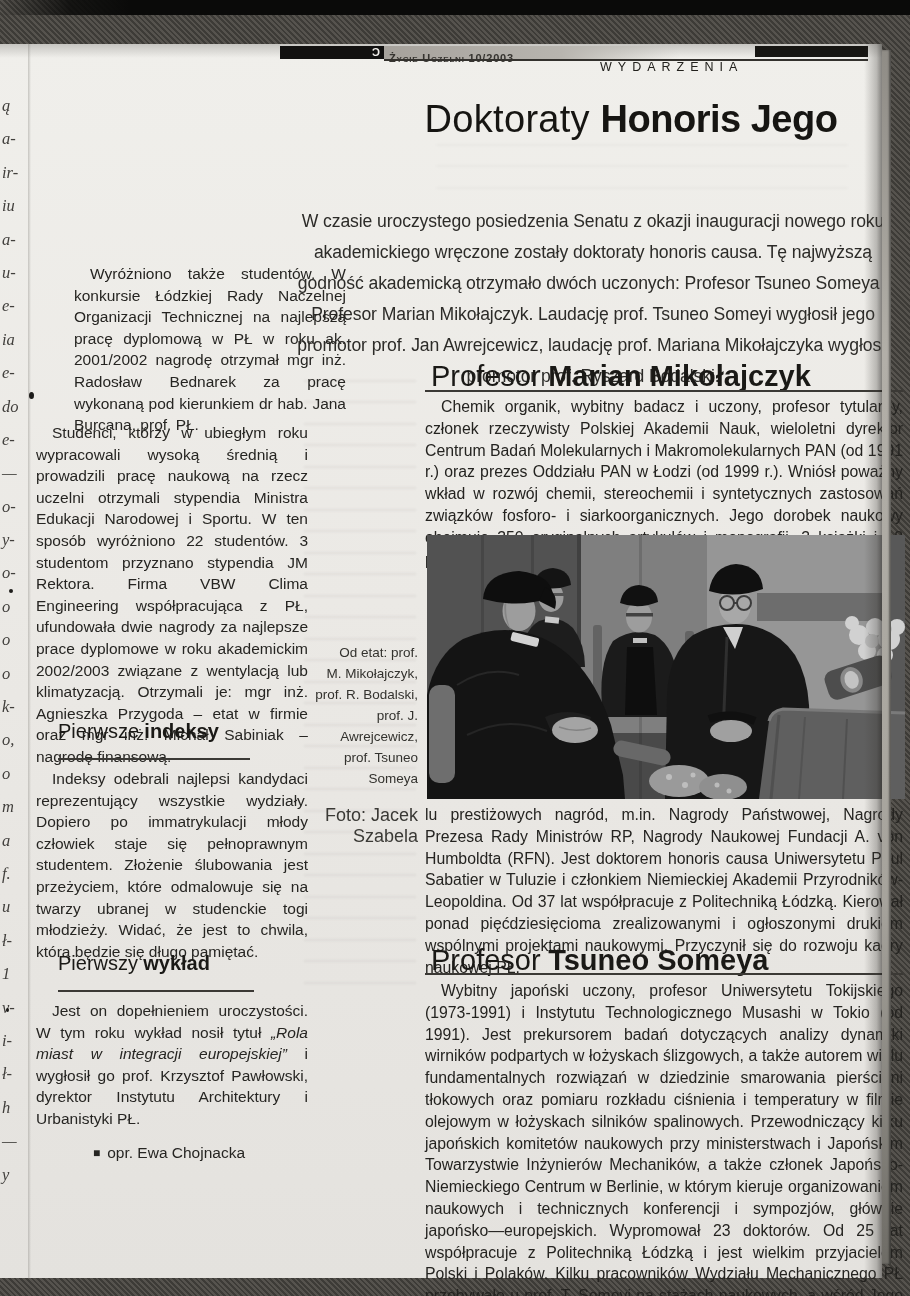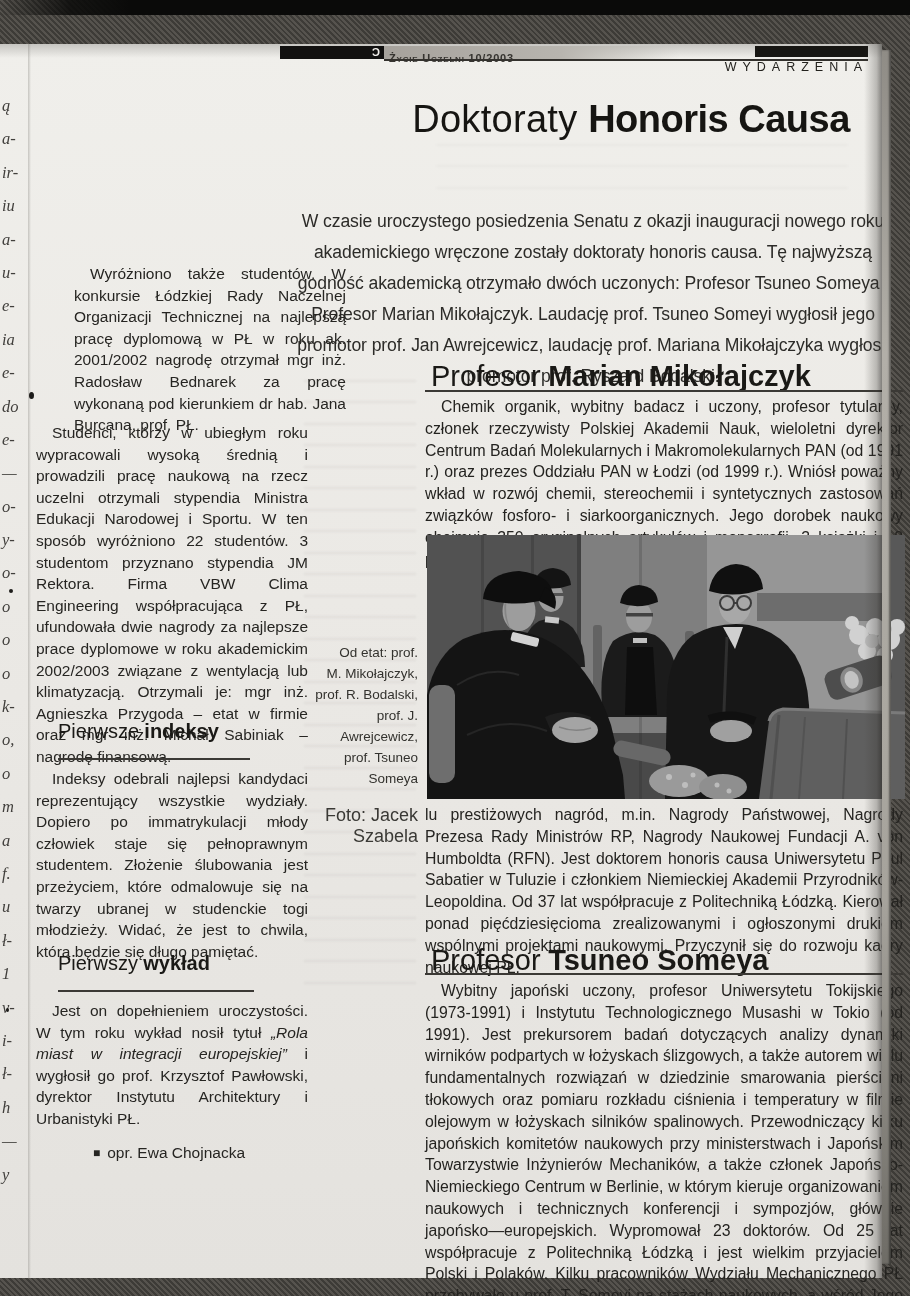--- a/index.html
+++ b/index.html
@@ -34,21 +34,21 @@
 
   
   .mast-black{position:absolute;left:280px;top:2px;width:104px;height:13px;background:#121110;}
   .mast-glyph{position:absolute;right:4px;top:0;color:#f2f0ec;font-size:11px;font-weight:700;line-height:13px;}
   .mast-bar{position:absolute;left:384px;top:2px;width:296px;height:13px;
     background:linear-gradient(90deg,#a6a29c,#b8b5af 60%,rgba(184,181,175,0));}
   .mast-title{font-variant:small-caps;font-weight:700;font-size:11px;line-height:13px;
     letter-spacing:.8px;color:#363430;padding-left:5px;display:block;margin-top:6px;}
   .mast-rule{position:absolute;left:384px;top:15px;width:484px;height:2px;background:#33312d;}
   .wyd-bar{position:absolute;left:755px;top:2px;width:113px;height:11px;background:#171613;}
-  .wyd-text{position:absolute;left:600px;top:16px;width:268px;text-align:right;
+  .wyd-text{position:absolute;left:600px;top:16px;width:268px;text-align:left;
     font-size:12.5px;letter-spacing:6px;color:#22211d;font-weight:400;}
 
   
   .title{position:absolute;left:392px;top:54px;width:478px;margin:0;text-align:center;
     font-size:38px;color:#161512;font-weight:400;letter-spacing:.3px;}
   .title b{font-weight:800;letter-spacing:-.5px;}
   .t-light{margin-right:.28em;}
   .lede{position:absolute;left:280px;top:162px;width:626px;margin:0;text-align:center;
     font-size:17.6px;line-height:31px;color:#2c2b28;letter-spacing:-.1px;}
 
@@ -141,21 +141,21 @@
     <div class="mast-bar">
       <span class="mast-title">Życie Uczelni 10/2003</span>
     </div>
     <div class="mast-rule"></div>
     <div class="wyd-bar"></div>
     <div class="wyd-text">WYDARZENIA</div>
 
     <div class="bleed bleed-a"></div>
     <div class="bleed bleed-b"></div>
 
-    <h1 class="title"><span class="t-light">Doktoraty</span><b>Honoris Causa</b></h1>
+    <h1 class="title"><span class="t-light">Doktoraty</span><b>Honoris Jego</b></h1>
     <p class="lede">W czasie uroczystego posiedzenia Senatu z okazji inauguracji nowego roku akademickiego wręczone zostały doktoraty honoris causa. Tę najwyższą godność akademicką otrzymało dwóch uczonych: Profesor Tsuneo Someya i Profesor Marian Mikołajczyk. Laudację prof. Tsuneo Someyi wygłosił jego promotor prof. Jan Awrejcewicz, laudację prof. Mariana Mikołajczyka wygłosił promotor prof. Ryszard Bodalski.</p>
 
     <p class="lc indent" style="top:219px;margin-left:38px;">Wyróżniono także studentów. W konkursie Łódzkiej Rady Naczelnej Organizacji Technicznej na najlepszą pracę dyplomową w PŁ w roku ak. 2001/2002 nagrodę otrzymał mgr inż. Radosław Bednarek za pracę wykonaną pod kierunkiem dr hab. Jana Burcana, prof. PŁ.</p>
     <p class="lc indent" style="top:378px;">Studenci, którzy w ubiegłym roku wypracowali wysoką średnią i prowadzili pracę naukową na rzecz uczelni otrzymali stypendia Ministra Edukacji Narodowej i Sportu. W ten sposób wyróżniono 22 studentów. 3 studentom przyznano stypendia JM Rektora. Firma VBW Clima Engineering współpracująca z PŁ, ufundowała dwie nagrody za najlepsze prace dyplomowe w roku akademickim 2002/2003 związane z wentylacją lub klimatyzacją. Otrzymali je: mgr inż. Agnieszka Przygoda – etat w firmie oraz mgr inż. Michał Sabiniak – nagrodę finansową.</p>
 
     <h2 class="h2 lc-h" style="top:676px;"><span class="hl">Pierwsze</span><b>indeksy</b></h2>
     <div class="rule" style="left:58px;top:714px;width:192px;height:2px;"></div>
     <p class="lc indent" style="top:724px;">Indeksy odebrali najlepsi kandydaci reprezentujący wszystkie wydziały. Dopiero po immatrykulacji młody człowiek staje się pełnoprawnym studentem. Złożenie ślubowania jest przeżyciem, które odmalowuje się na twarzy ubranej w studenckie togi młodzieży. Widać, że jest to chwila, którą będzie się długo pamiętać.</p>
 
     <h2 class="h2 lc-h" style="top:908px;"><span class="hl">Pierwszy</span><b>wykład</b></h2>

